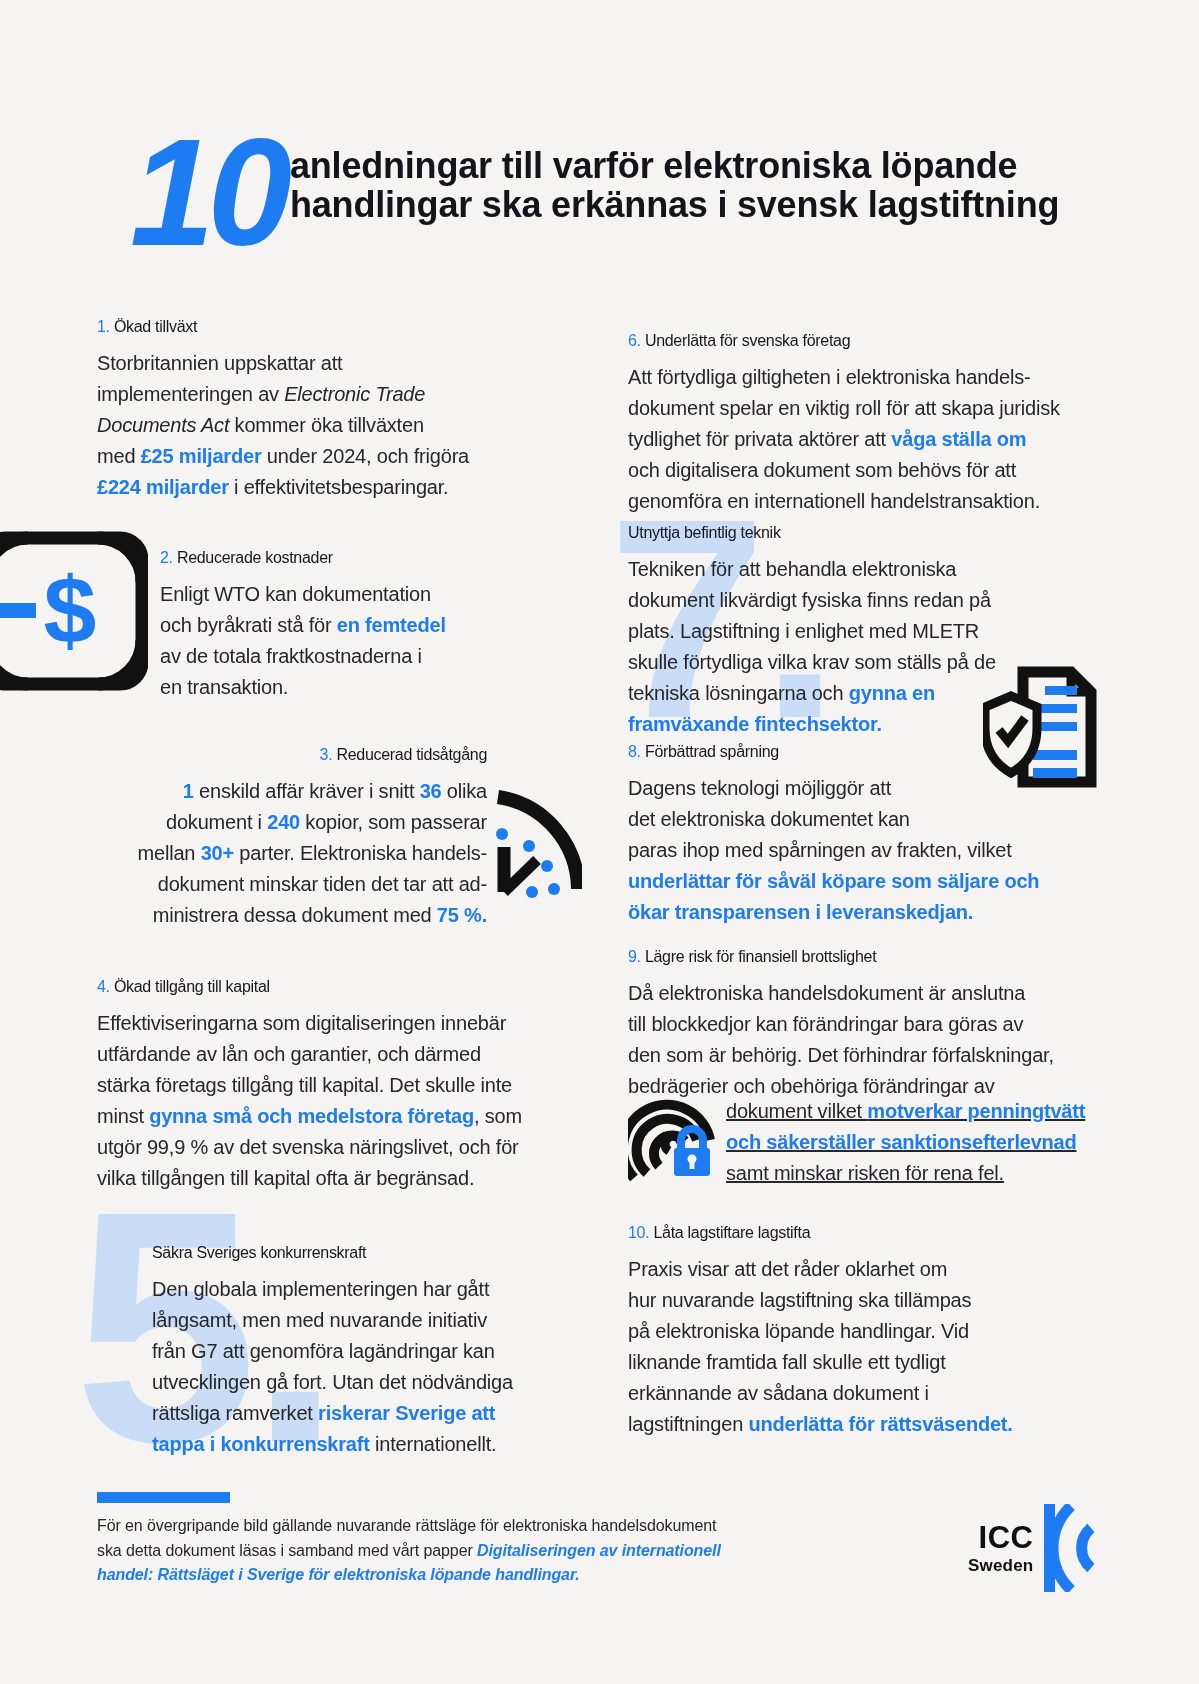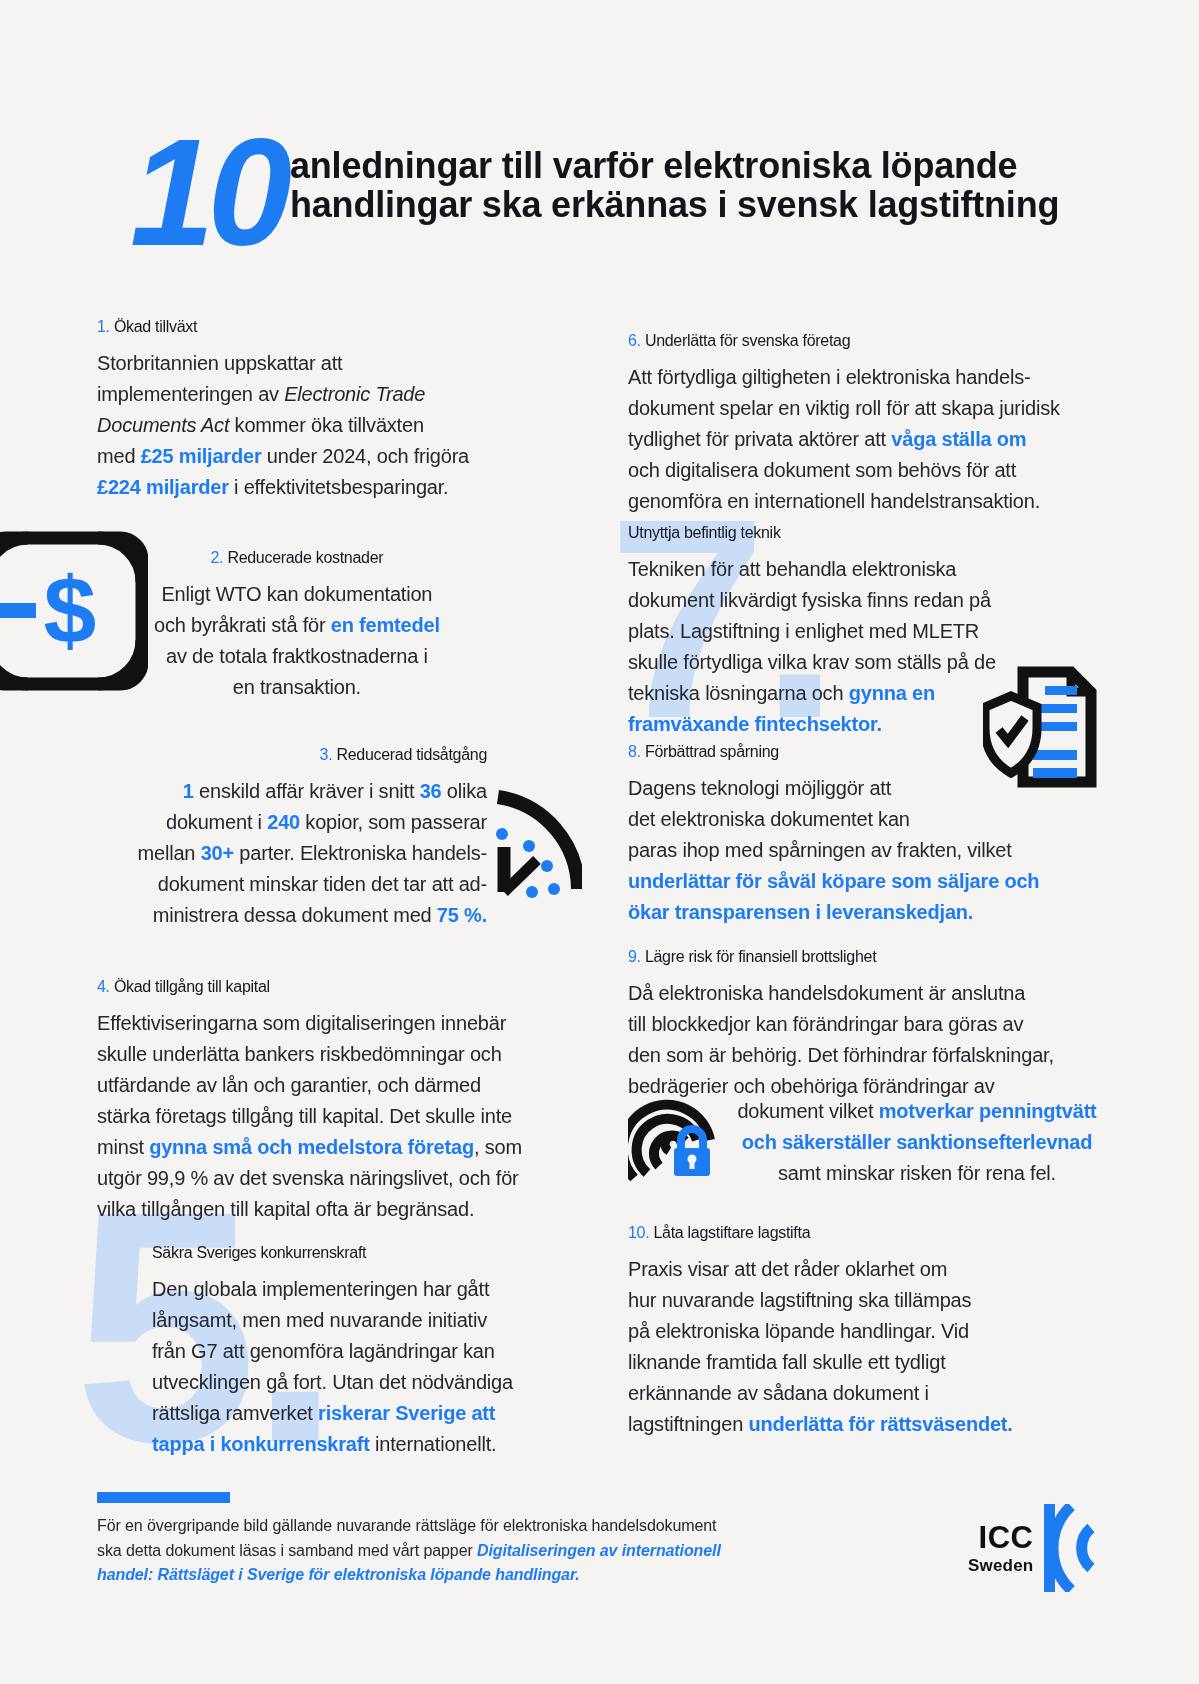--- a/index.html
+++ b/index.html
@@ -26,32 +26,32 @@
   .sh .num{color:var(--accent);}
   .body{font-size:20px;line-height:31px;color:var(--body);letter-spacing:-0.2px;}
   .sg-i{font-style:italic;}
   .sg-b{color:var(--accent);font-weight:700;}
   .sg-bi{color:var(--accent);font-weight:700;font-style:italic;}
   .wm{position:absolute;z-index:0;font-weight:800;color:var(--wm);line-height:1;}
   .wm5{left:74px;top:1162px;font-size:330px;letter-spacing:-8px;}
   .wm7{left:608px;top:476px;font-size:285px;letter-spacing:-6px;}
   .s1{left:97px;top:312px;}
   .icon-money{left:-30px;top:531px;}
-  .s2{left:154px;top:543px;text-align:center;}
+  .s2{left:160px;top:543px;}
   .s3{left:97px;top:740px;width:390px;text-align:right;}
   .icon-clock{left:490px;top:783px;}
   .s4{left:97px;top:952px;margin-top:20px;}
   .s5{left:152px;top:1238px;}
   .s6{left:628px;top:318px;margin-top:8px;}
   .s7{left:628px;top:518px;}
   .icon-shield{left:983px;top:666px;}
   .s8{left:628px;top:737px;}
   .s9{left:628px;top:942px;}
   .s9row{left:628px;top:1092px;display:flex;gap:10px;align-items:flex-start;z-index:1;}
-  .s9row .body{width:382px;text-align:center;padding-top:4px;}
+  .s9row .body{width:382px;padding-top:4px;text-decoration:underline;}
   .s10{left:628px;top:1218px;}
   .divider{left:97px;top:1492px;width:133px;height:11px;background:var(--accent);}
   .fnote{left:97px;top:1514px;font-size:16px;line-height:24.5px;color:#26262c;
     letter-spacing:-0.1px;}
   .logo{left:968px;top:1504px;display:flex;align-items:center;gap:11px;}
   .logo-text{text-align:right;color:#101014;line-height:1;}
   .logo-icc{font-size:31px;font-weight:800;letter-spacing:0.5px;}
   .logo-sweden{font-size:17px;font-weight:600;margin-top:4px;letter-spacing:0.2px;}
 </style>
 </head>
@@ -118,21 +118,20 @@
     <circle cx="39" cy="63" r="6" fill="#1e7cf2"></circle>
     <circle cx="57" cy="83" r="6" fill="#1e7cf2"></circle>
     <circle cx="64" cy="106" r="6" fill="#1e7cf2"></circle>
     <circle cx="42" cy="109" r="6" fill="#1e7cf2"></circle>
   </svg>
 
   <section class="s4">
     <h2 class="sh"><span class="num">4.</span> <span>Ökad tillgång till kapital</span></h2>
     <div class="body">
         <div class="line"><span class="sg-n">Effektiviseringarna som digitaliseringen innebär</span></div>
-        <div class="line"><span class="sg-n">skulle underlätta bankers riskbedömningar och</span></div>
         <div class="line"><span class="sg-n">utfärdande av lån och garantier, och därmed</span></div>
         <div class="line"><span class="sg-n">stärka företags tillgång till kapital. Det skulle inte</span></div>
         <div class="line"><span class="sg-n">minst </span><span class="sg-b">gynna små och medelstora företag</span><span class="sg-n">, som</span></div>
         <div class="line"><span class="sg-n">utgör 99,9 % av det svenska näringslivet, och för</span></div>
         <div class="line"><span class="sg-n">vilka tillgången till kapital ofta är begränsad.</span></div>
       </div>
   </section>
 
   <section class="s5">
     <h2 class="sh"><span>Säkra Sveriges konkurrenskraft</span></h2>

